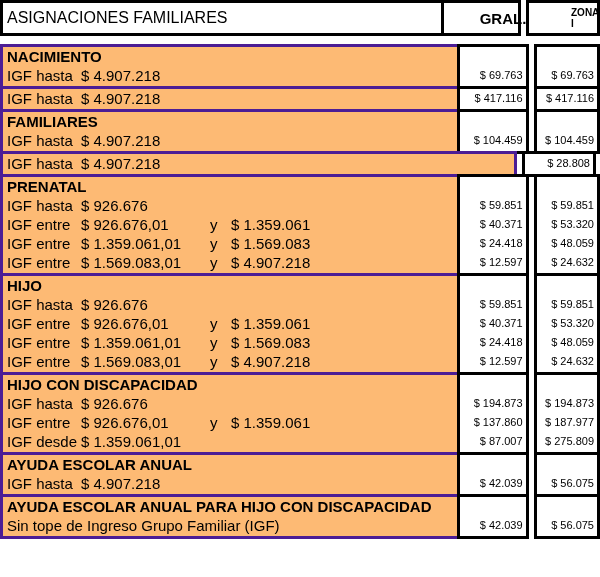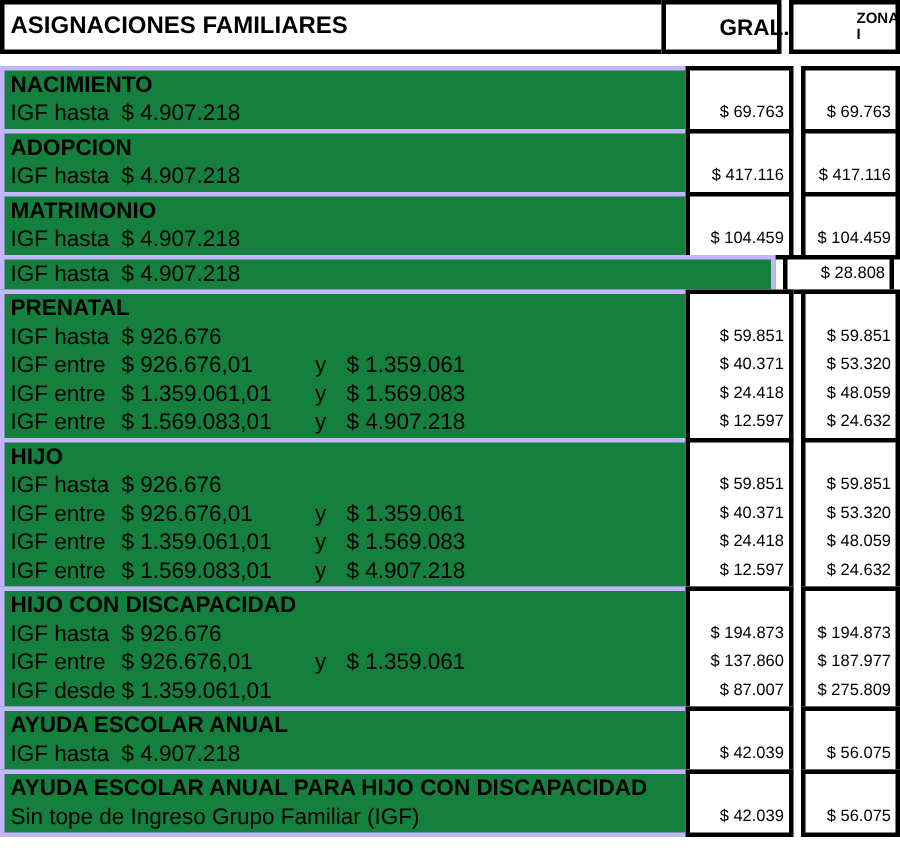--- a/index.html
+++ b/index.html
@@ -7,27 +7,27 @@
   body {
     width: 600px; height: 577px;
     font-family: "Liberation Sans", sans-serif;
     color: #000000;
     overflow: hidden;
   }
   .table { width: 600px; }
   
   .hdr { display: flex; height: 36px; }
   .hbox { border: 3px solid #000; background: #fff; display: flex; align-items: center; padding-left: 44px; }
-  .h1 { width: 444px; padding-left: 4px; font-weight: bold; font-size: 16px; white-space: nowrap; }
+  .h1 { width: 444px; padding-left: 4px; font-weight: normal; font-size: 16px; white-space: nowrap; }
   .h2 { width: 80px; margin-left: -3px; justify-content: center; font-weight: bold; font-size: 15px; }
   .h3 { width: 74px; margin-left: 5px; justify-content: center; font-weight: bold; font-size: 10px; }
   
   #sections .sec { display: flex; margin-top: -3px; }
   #sections .sec:first-child { margin-top: 8px; }
-  .c1 { width: 517px; border: 3px solid #c4b5fd; background: #15803d; padding-bottom: 1px; overflow: hidden; }
+  .c1 { width: 517px; border: 3px solid #4c1d95; background: #fdba74; padding-bottom: 1px; overflow: hidden; }
   .c2 { width: 80px;  margin-left: -3px; border: 3px solid #000; background: #fff;
         display: flex; flex-direction: column; justify-content: flex-end; padding-bottom: 1px; }
   .c3 { width: 74px;  margin-left: 5px;  border: 3px solid #000; background: #fff;
         display: flex; flex-direction: column; justify-content: flex-end; padding-bottom: 1px; }
   .line { height: 19px; line-height: 19px; font-size: 15px; white-space: nowrap; padding-left: 4px; }
   .title { font-weight: bold; }
   .lab { display: inline-block; width: 74px; }
   .a1  { display: inline-block; width: 129px; }
   .yy  { display: inline-block; width: 21px; }
   .val { height: 19px; line-height: 19px; font-size: 11px; text-align: right; padding-right: 3px; white-space: nowrap; }
@@ -49,33 +49,32 @@
         </div>
         <div class="c2">
           <div class="val">$ 69.763</div>
         </div>
         <div class="c3">
           <div class="val">$ 69.763</div>
         </div>
       </div>
       <div class="sec">
         <div class="c1">
-          <div class="line title">ADOPCION</div>
           <div class="line"><span class="lab">IGF hasta</span><span>$ 4.907.218</span></div>
         </div>
         <div class="c2">
           <div class="val">$ 417.116</div>
         </div>
         <div class="c3">
           <div class="val">$ 417.116</div>
         </div>
       </div>
       <div class="sec">
         <div class="c1">
-          <div class="line title">MATRIMONIO</div>
+          <div class="line title">FAMILIARES</div>
           <div class="line"><span class="lab">IGF hasta</span><span>$ 4.907.218</span></div>
         </div>
         <div class="c2">
           <div class="val">$ 104.459</div>
         </div>
         <div class="c3">
           <div class="val">$ 104.459</div>
         </div>
       </div>
       <div class="sec">

